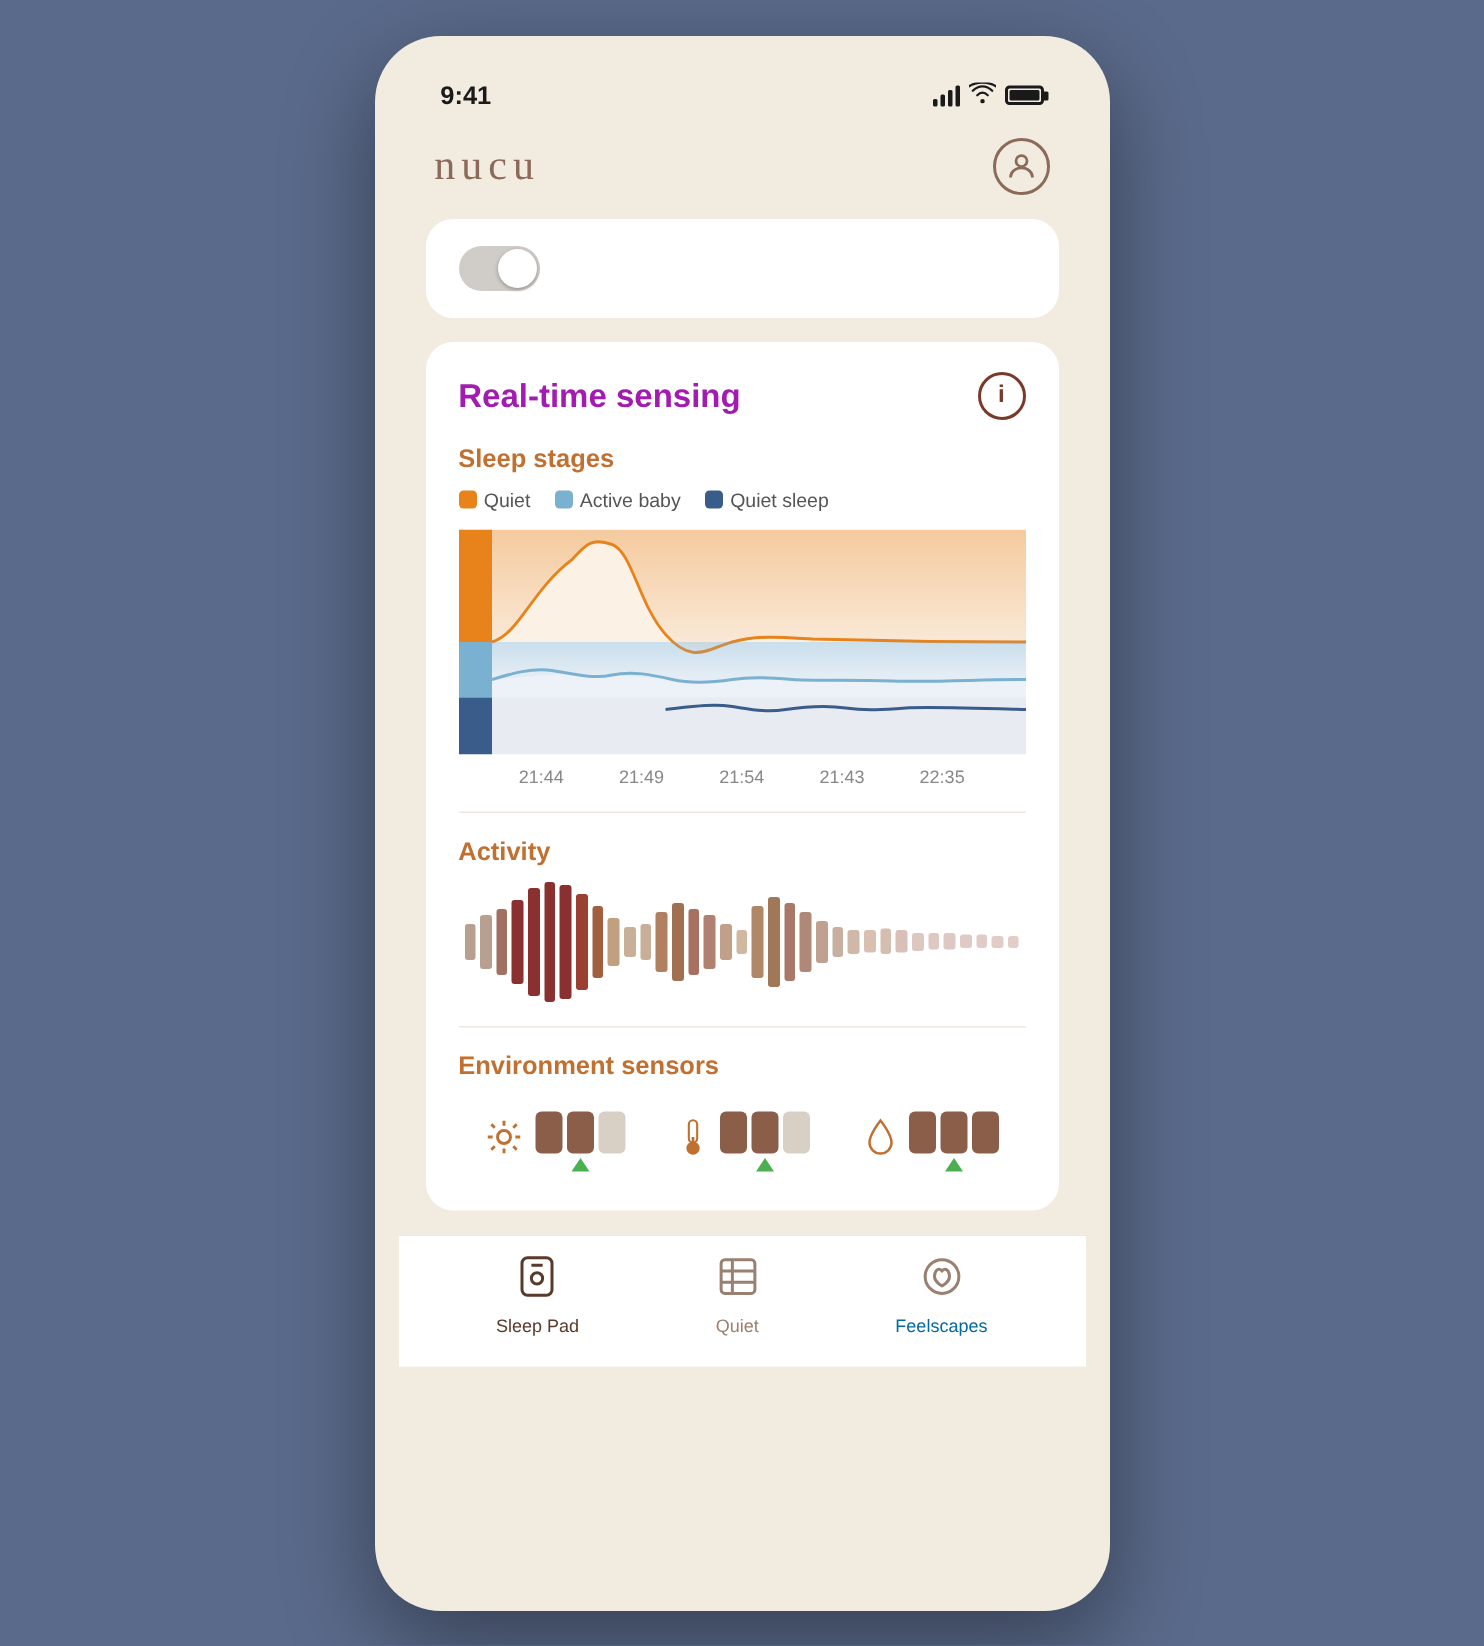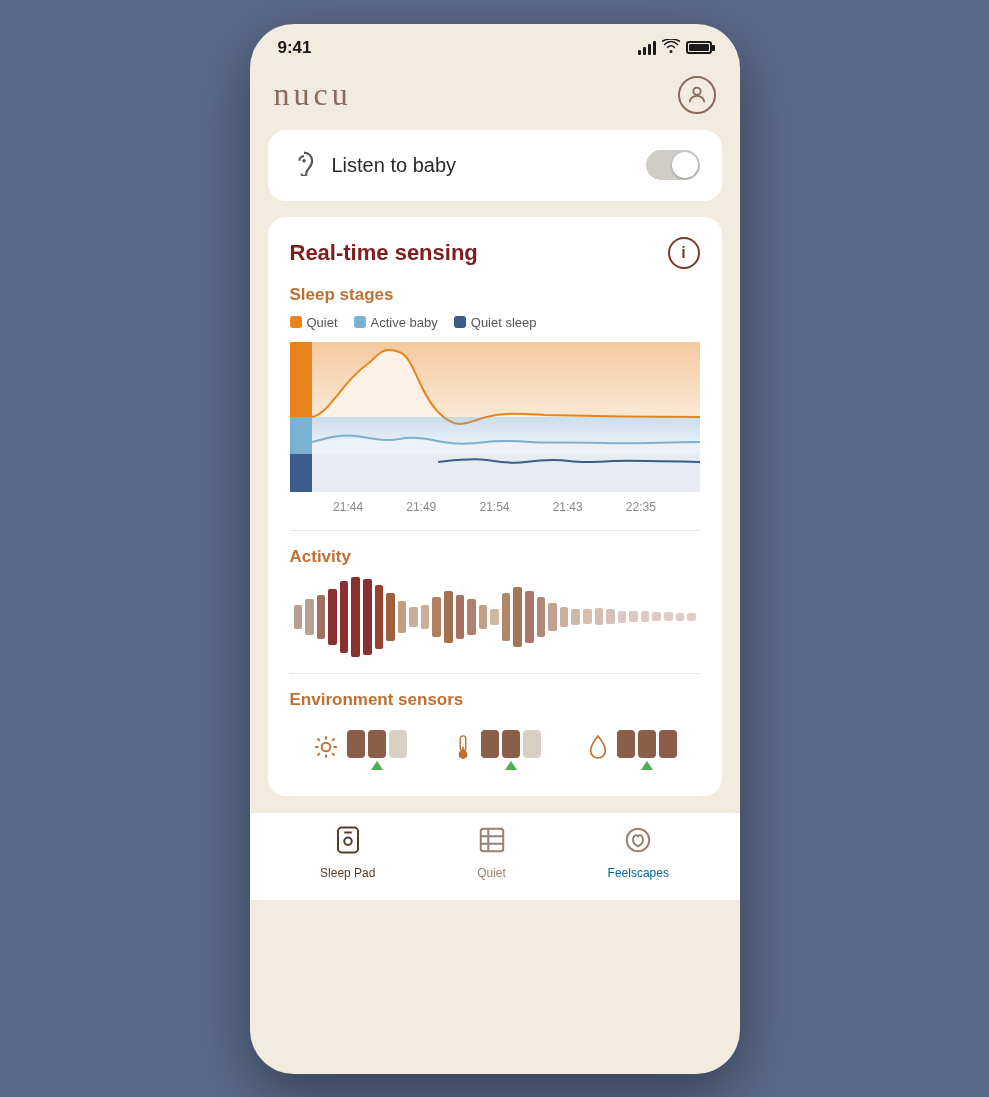--- a/index.html
+++ b/index.html
@@ -9,21 +9,21 @@
       justify-content: center;
       align-items: center;
       min-height: 100vh;
       font-family: -apple-system, BlinkMacSystemFont, 'Helvetica Neue', sans-serif;
     }
     .phone-frame {
       width: 490px;
       min-height: 1050px;
       background: #f2ebe0;
       border-radius: 44px;
-      padding: 0;
+      padding: 16px;
       overflow: hidden;
       position: relative;
       box-shadow: 0 20px 60px rgba(0,0,0,0.4);
     }
     .status-bar {
       display: flex;
       justify-content: space-between;
       align-items: center;
       padding: 14px 28px 8px;
     }
@@ -79,21 +79,21 @@
       background: #1a1a1a;
       border-radius: 1px;
     }
     .header {
       display: flex;
       justify-content: space-between;
       align-items: center;
       padding: 10px 24px 16px;
     }
     .logo {
-      font-size: 32px;
+      font-size: 28px;
       font-weight: 300;
       color: #8b6a5a;
       letter-spacing: 4px;
       font-family: Georgia, serif;
     }
     .profile-icon {
       width: 38px;
       height: 38px;
       border: 2px solid #8b6a5a;
       border-radius: 50%;
@@ -153,21 +153,21 @@
     }
     .sensing-header {
       display: flex;
       justify-content: space-between;
       align-items: center;
       margin-bottom: 16px;
     }
     .sensing-title {
       font-size: 22px;
       font-weight: 600;
-      color: #7f1d1d;
+      color: #a21caf;
     }
     .info-icon {
       width: 32px;
       height: 32px;
       border: 2px solid #7a3a2a;
       border-radius: 50%;
       display: flex;
       align-items: center;
       justify-content: center;
       color: #7a3a2a;
@@ -350,31 +350,20 @@
     <div class="profile-icon">
       <svg width="22" height="22" viewBox="0 0 24 24" fill="none" stroke="#8b6a5a" stroke-width="2">
         <circle cx="12" cy="8" r="4"></circle>
         <path d="M4 20c0-4 3.6-7 8-7s8 3 8 7"></path>
       </svg>
     </div>
   </div>
 
   <div class="card">
     <div class="listen-card">
-      <div class="listen-left">
-        <span class="ear-icon">
-          <svg width="28" height="28" viewBox="0 0 24 24" fill="none" stroke="#555" stroke-width="1.8">
-            <path d="M12 4a7 7 0 0 1 7 7c0 3-1.5 5-3 6.5S14 20 14 22"></path>
-            <path d="M8 11a4 4 0 0 1 4-4"></path>
-            <path d="M14 22a2 2 0 0 1-4 0"></path>
-            <circle cx="12" cy="11" r="1.5" fill="#555" stroke="none"></circle>
-          </svg>
-        </span>
-        <span class="listen-label">Listen to baby</span>
-      </div>
       <div class="toggle">
         <div class="toggle-knob"></div>
       </div>
     </div>
   </div>
 
   <div class="card sensing-card">
     <div class="sensing-header">
       <span class="sensing-title">Real-time sensing</span>
       <div class="info-icon">i</div>

